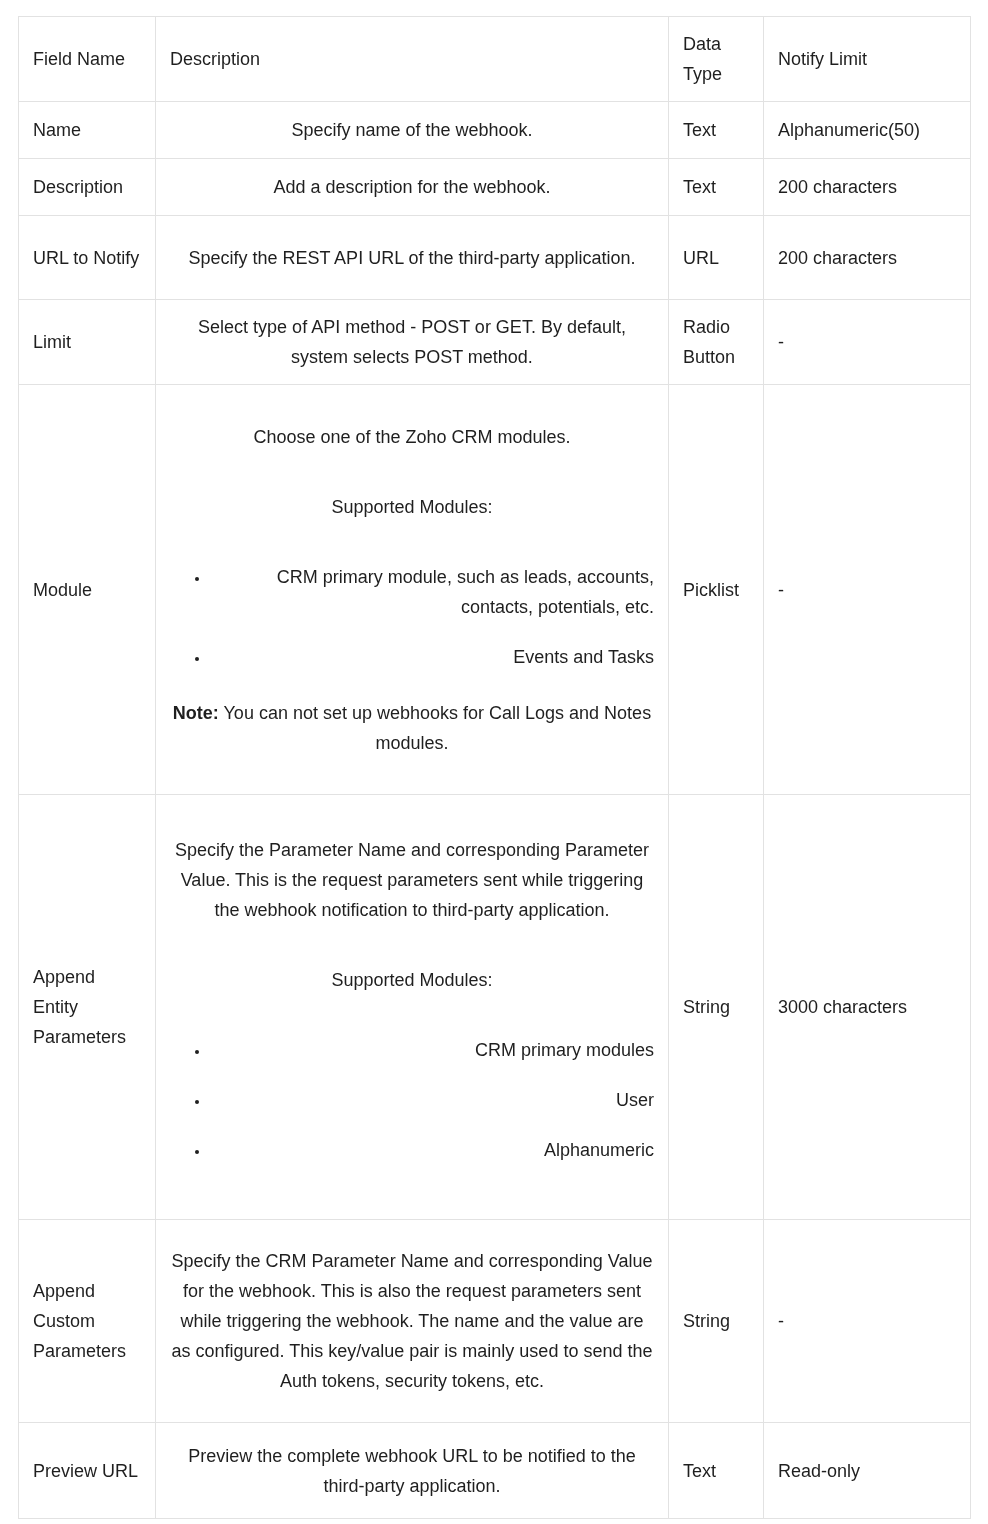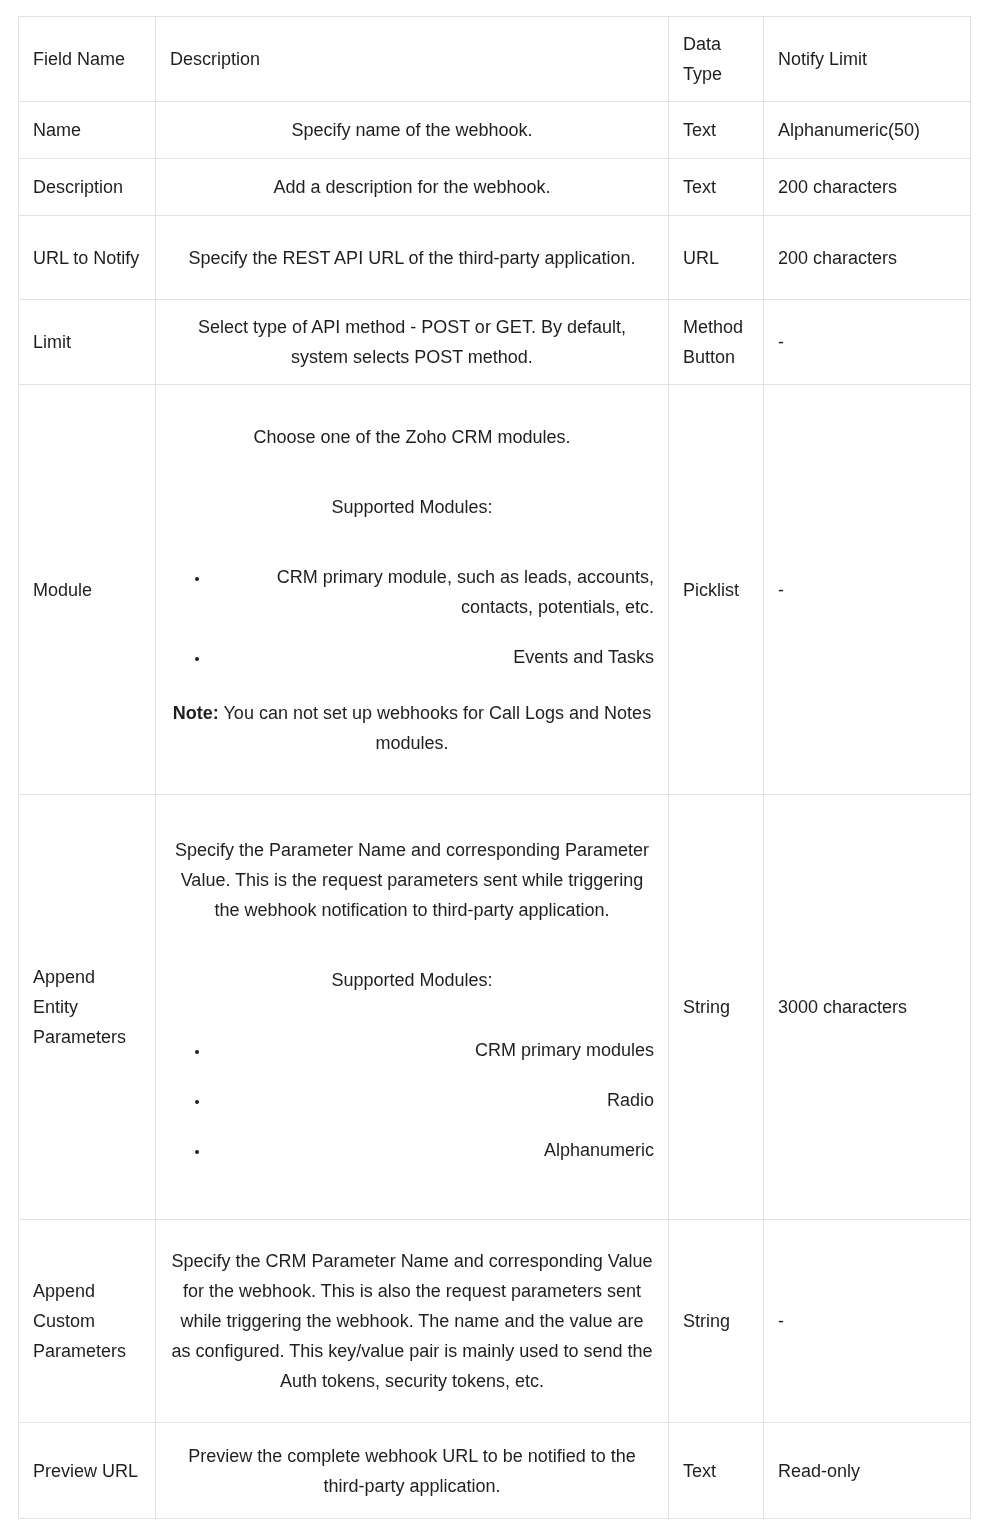--- a/index.html
+++ b/index.html
@@ -102,21 +102,21 @@
             <p>Specify the REST API URL of the third-party application.</p>
           </td>
           <td class="col-type">URL</td>
           <td class="col-limit">200 characters</td>
         </tr>
         <tr>
           <td class="col-field">Limit</td>
           <td class="col-desc">
             <p>Select type of API method - POST or GET. By default, system selects POST method.</p>
           </td>
-          <td class="col-type">Method Button</td>
+          <td class="col-type">Radio Button</td>
           <td class="col-limit">-</td>
         </tr>
         <tr>
           <td class="col-field">Module</td>
           <td class="col-desc">
             <p>Choose one of the Zoho CRM modules.</p>
             <p>Supported Modules:</p>
             <ul>
               <li>CRM primary module, such as leads, accounts, contacts, potentials, etc.</li>
               <li>Events and Tasks</li>
@@ -126,21 +126,21 @@
           <td class="col-type">Picklist</td>
           <td class="col-limit">-</td>
         </tr>
         <tr>
           <td class="col-field">Append Entity Parameters</td>
           <td class="col-desc">
             <p>Specify the Parameter Name and corresponding Parameter Value. This is the request parameters sent while triggering the webhook notification to third-party application.</p>
             <p>Supported Modules:</p>
             <ul>
               <li>CRM primary modules</li>
-              <li>Radio</li>
+              <li>User</li>
               <li>Alphanumeric</li>
             </ul>
           </td>
           <td class="col-type">String</td>
           <td class="col-limit">3000 characters</td>
         </tr>
         <tr>
           <td class="col-field">Append Custom Parameters</td>
           <td class="col-desc">
             <p>Specify the CRM Parameter Name and corresponding Value for the webhook.  This is also the request parameters sent while triggering the webhook. The name and the value are as configured. This key/value pair is mainly used to send the Auth tokens, security tokens, etc.</p>

